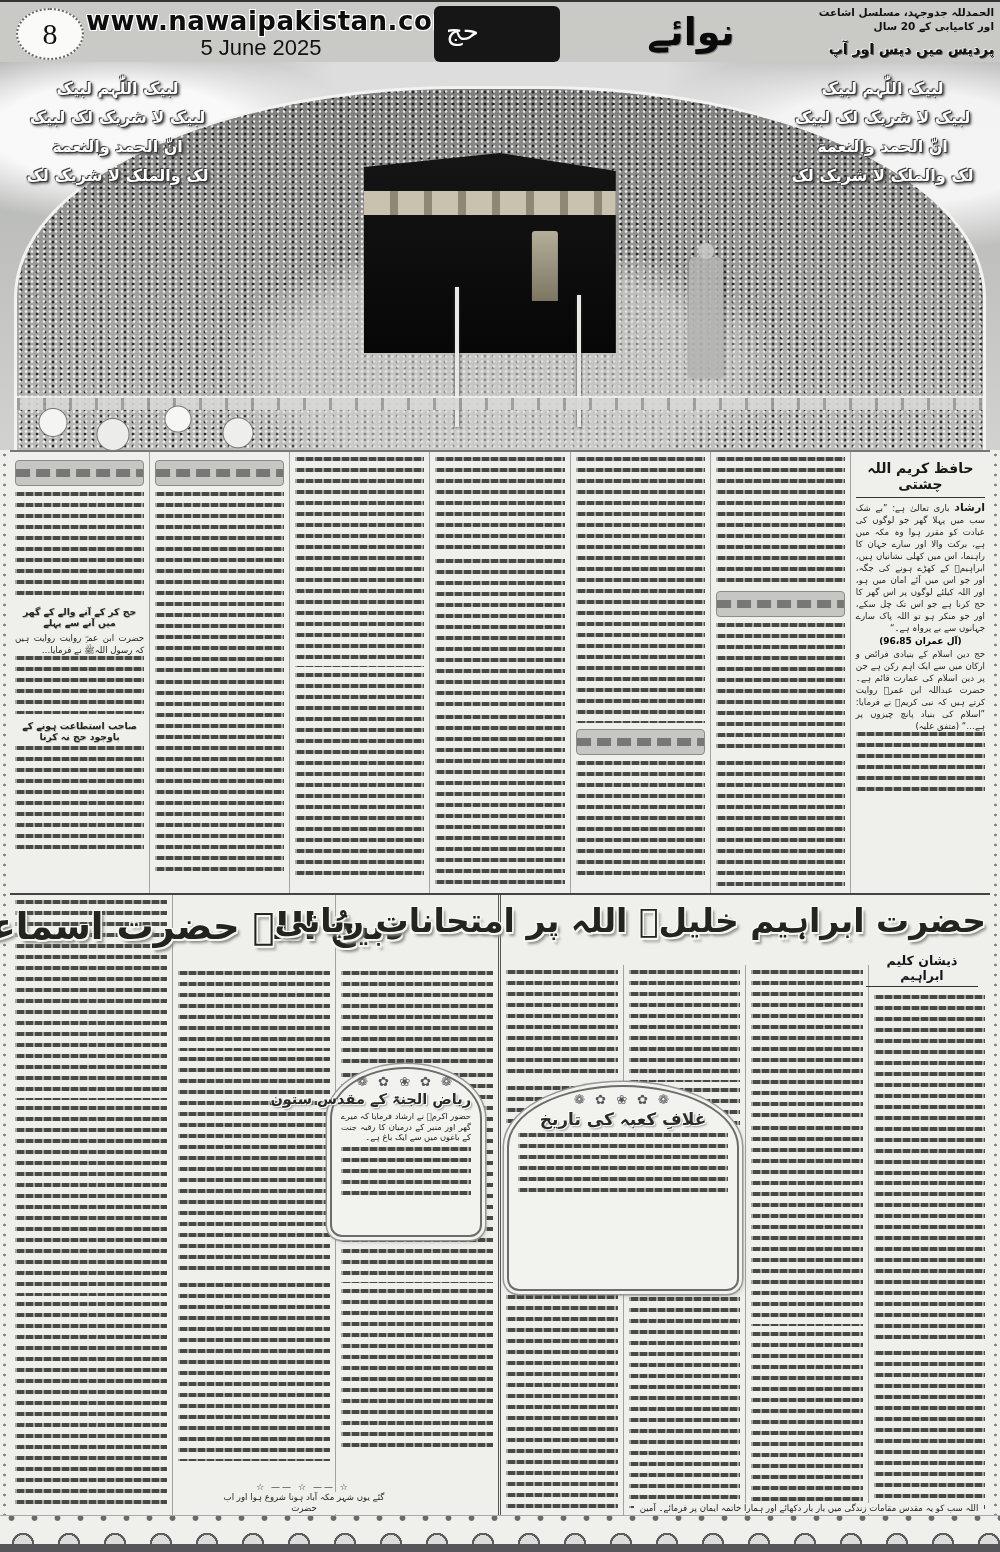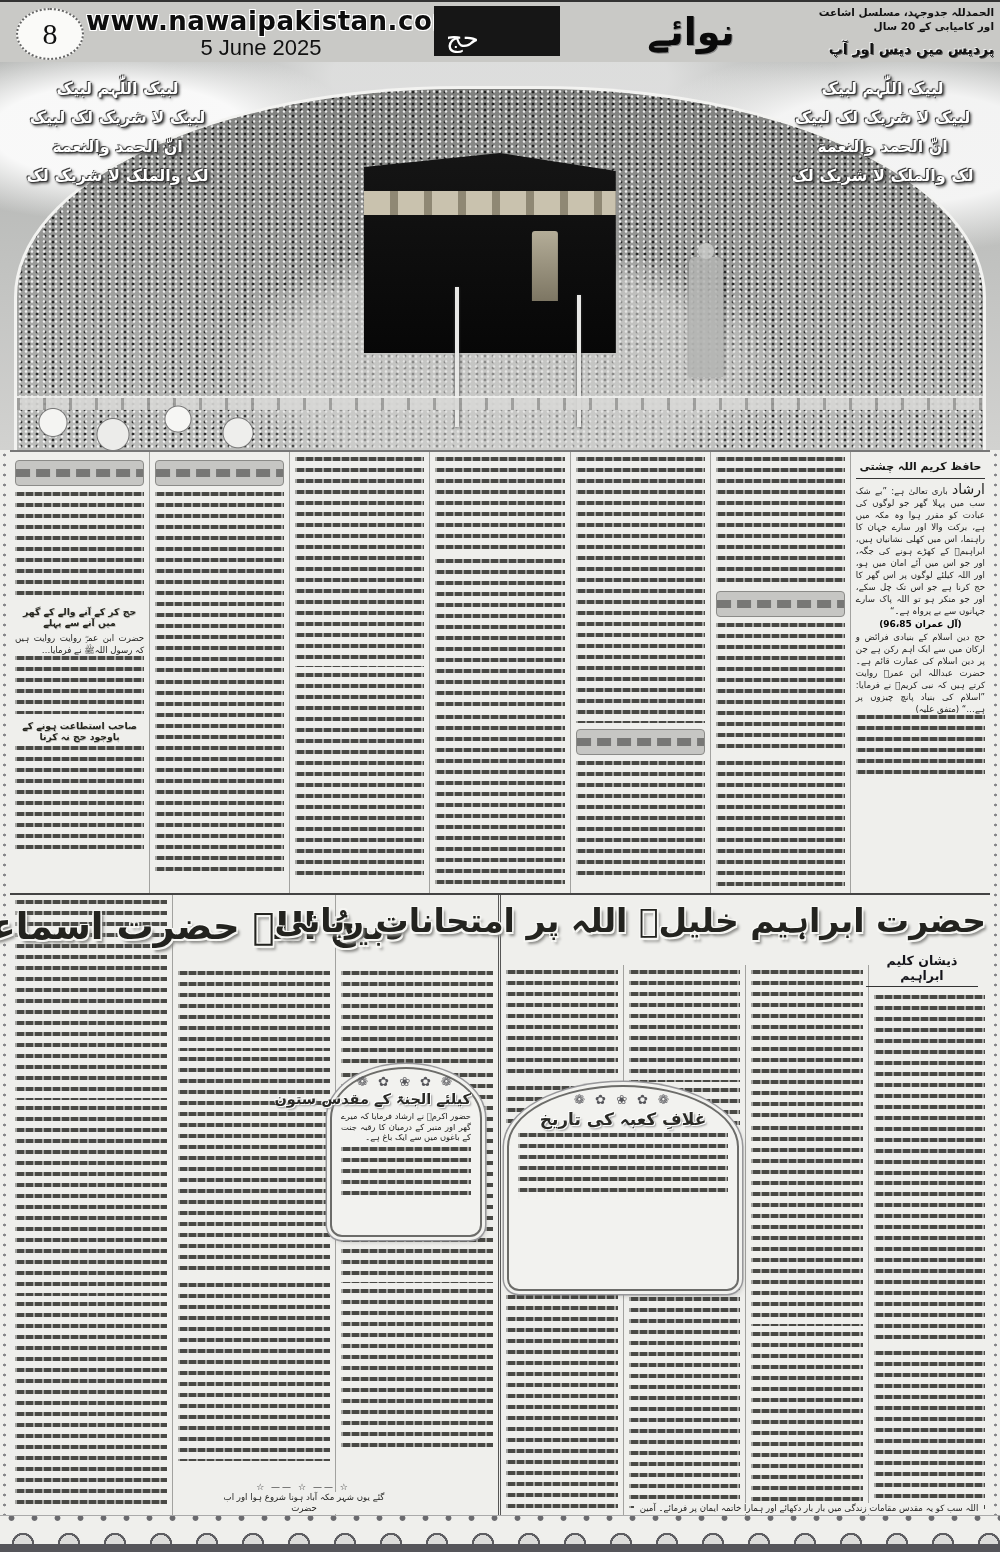--- a/index.html
+++ b/index.html
@@ -11,23 +11,23 @@
   .masthead{position:absolute;top:0;left:0;right:0;height:62px;background:#c9c9c6;
             border-top:2px solid #333;border-bottom:3px solid #1e1e1e;}
   .page-badge{position:absolute;left:16px;top:6px;width:64px;height:48px;background:#fafaf8;
               border:2px dotted #666;border-radius:50%;text-align:center;line-height:48px;
               font-family:"Liberation Serif",serif;font-size:30px;color:#111;}
   .mh-url{position:absolute;left:86px;top:4px;width:350px;text-align:center;font-weight:bold;
           font-size:26px;color:#0d0d0d;letter-spacing:.5px;
           text-shadow:-1px -1px 0 #fff,1px -1px 0 #fff,-1px 1px 0 #fff,1px 1px 0 #fff;}
   .mh-date{position:absolute;left:86px;top:33px;width:350px;text-align:center;
            font-family:Liberation Sans, sans-serif;font-size:22px;color:#111;}
-  .section-tag{position:absolute;left:434px;top:4px;width:126px;height:50px;background:#161616;
-               border-radius:0;color:#fff;direction:rtl;text-align:left;font-size:26px;
-               line-height:50px;padding:7px 12px;box-sizing:border-box;}
+  .section-tag{position:absolute;left:434px;top:4px;width:126px;height:56px;background:#161616;
+               border-radius:6px;color:#fff;direction:rtl;text-align:left;font-size:26px;
+               line-height:50px;padding:0 12px;box-sizing:border-box;}
   .paper-name{position:absolute;left:566px;top:0px;width:250px;text-align:center;direction:rtl;
               font-weight:bold;font-size:38px;line-height:60px;color:#0a0a0a;
               text-shadow:1px 1px 0 #888;}
   .mh-tags{position:absolute;right:6px;top:3px;width:180px;text-align:right;direction:rtl;color:#111;}
   .mh-tag1{font-size:10.5px;font-weight:bold;line-height:14px;}
   .mh-tag2{font-size:14px;font-weight:bold;line-height:20px;margin-top:6px;
            text-shadow:-1px -1px 0 #eee,1px 1px 0 #555;}
 
   
   .photo{position:absolute;top:62px;left:0;right:0;height:388px;overflow:visible;
@@ -79,23 +79,23 @@
             text-align:center;font-weight:bold;font-size:66px;color:#9a9a98;white-space:nowrap;
             -webkit-text-stroke:2px #ffffff;
             text-shadow:-2px -2px 0 #fff,2px -2px 0 #fff,-2px 2px 0 #fff,2px 2px 0 #fff,4px 5px 5px rgba(30,30,30,.65);}
 
   
   .sec1{position:absolute;top:450px;left:10px;right:10px;height:443px;border-top:2px solid #777;
         display:flex;direction:rtl;background:#efefec;}
   .col{flex:1 1 0;padding:5px 5px 4px;border-left:1px solid #a2a29f;overflow:hidden;}
   .sec1 .col:last-child{border-left:none;}
   .u{direction:rtl;color:#1c1c1a;font-size:8.6px;line-height:12px;text-align:justify;}
-  .byline-c{direction:rtl;text-align:center;font-size:11px;font-weight:bold;color:#181816;
+  .byline-c{direction:rtl;text-align:center;font-size:14px;font-weight:bold;color:#181816;
             border-bottom:1.5px solid #333;padding:3px 2px 5px;margin-bottom:4px;}
-  .lead-label{font-weight:normal;font-size:14px;}
+  .lead-label{font-weight:bold;font-size:11px;}
   .ref{direction:rtl;text-align:center;font-weight:bold;font-size:9px;margin:2px 0;}
   .subhead{direction:rtl;text-align:center;font-size:9.3px;font-weight:bold;color:#26261f;
            margin:5px 0 4px;text-shadow:.6px .6px 0 #c0c0bd;}
   .tx{background-image:
         repeating-linear-gradient(90deg, rgba(239,239,236,.55) 0 2px, transparent 2px 9px),
         repeating-linear-gradient(180deg, #33332f 0 4.4px, transparent 4.4px 11px);
       opacity:.88;margin-bottom:6px;}
   .shade{background:#c6c6c3;border:1px solid #8b8b88;border-radius:4px;height:24px;margin:3px 0 6px;
          background-image:repeating-linear-gradient(90deg, rgba(40,40,40,.5) 0 14px, transparent 14px 20px);
          background-size:auto 8px;background-position:center;background-repeat:repeat-x;}
@@ -247,21 +247,21 @@
           <div class="tx" style="height:178px"></div>
         </div>
         <div class="col">
           <div class="tx" style="height:200px"></div>
           <div class="tx" style="height:190px"></div>
           <div class="tx" style="height:206px"></div>
         </div>
       </div>
       <div class="ornate" style="right:16px;top:172px;width:152px;height:170px;">
         <div class="flor">❁ ✿ ❀ ✿ ❁</div>
-        <div class="btitle" style="font-size:14.5px;">کیلئے الجنۃ کے مقدس ستون</div>
+        <div class="btitle" style="font-size:14.5px;">ریاض الجنۃ کے مقدس ستون</div>
         <div class="btext">حضور اکرمؐ نے ارشاد فرمایا کہ میرے گھر اور منبر کے درمیان کا رقبہ جنت کے باغوں میں سے ایک باغ ہے۔</div>
         <div class="tx" style="height:52px;margin-top:4px"></div>
       </div>
       <div class="stars" style="position:absolute;bottom:30px;right:120px;width:150px;z-index:3">☆ —— ☆ —— ☆</div>
       <div class="endline" style="bottom:8px;right:104px;width:180px;background:#efefec">گئے یوں شہر مکہ آباد ہونا شروع ہوا اور اب حضرت</div>
     </div>
 
     <div class="art art-r">
       <div class="art-headline hdl-r">حضرت ابراہیم خلیلؑ اللہ پر امتحانات ربانی</div>
       <div class="byline-s" style="position:absolute;top:58px;right:12px;width:112px;z-index:4;margin:0">ذیشان کلیم ابراہیم</div>

